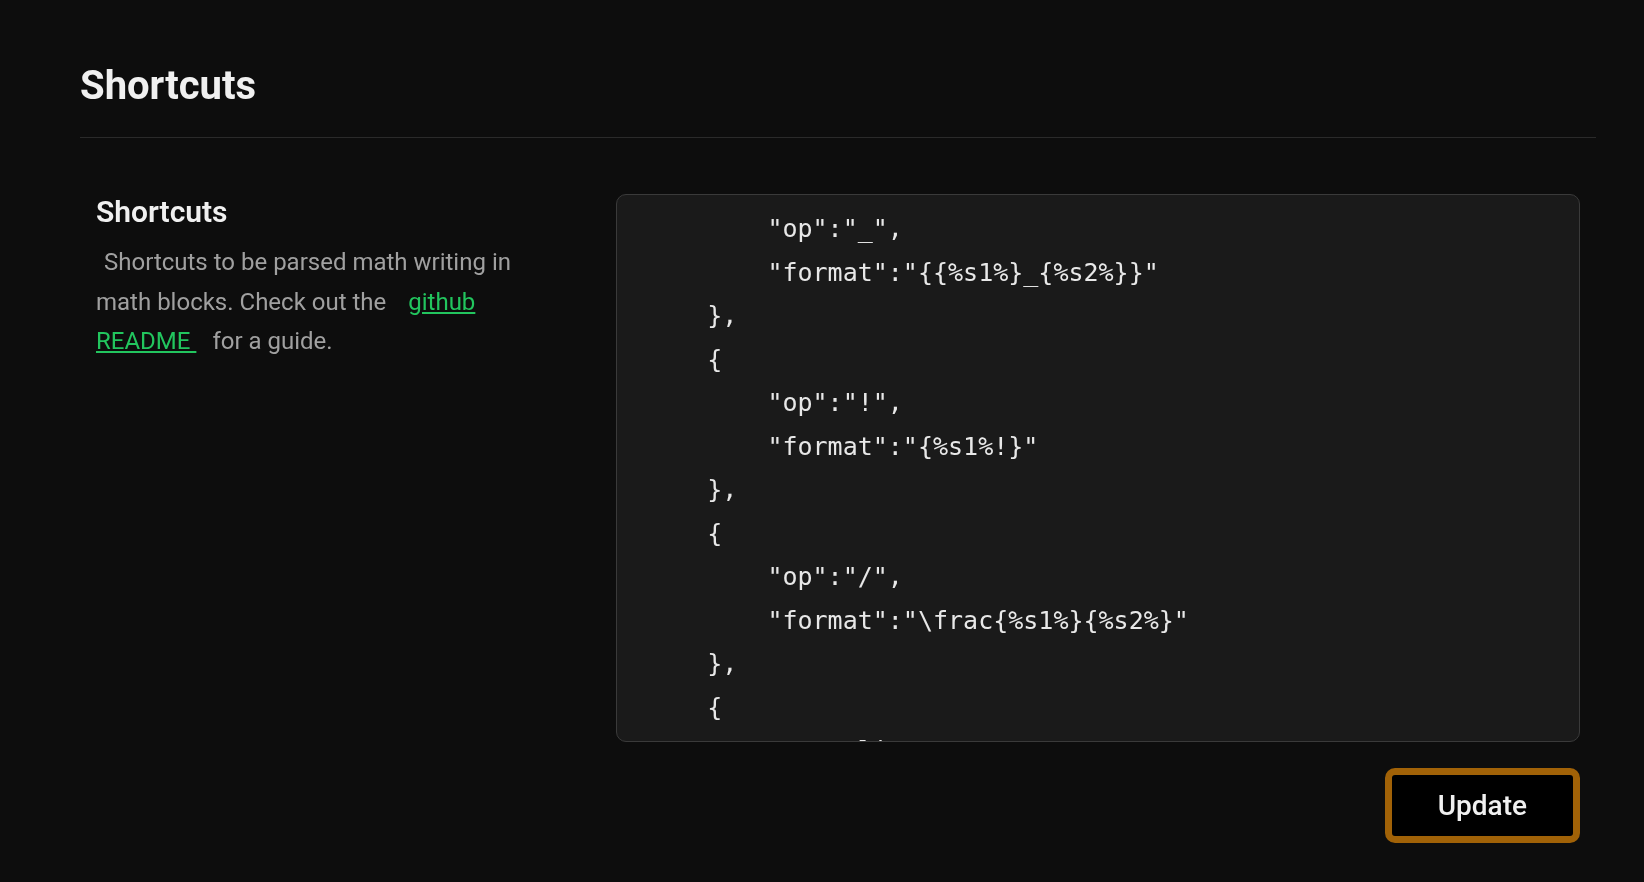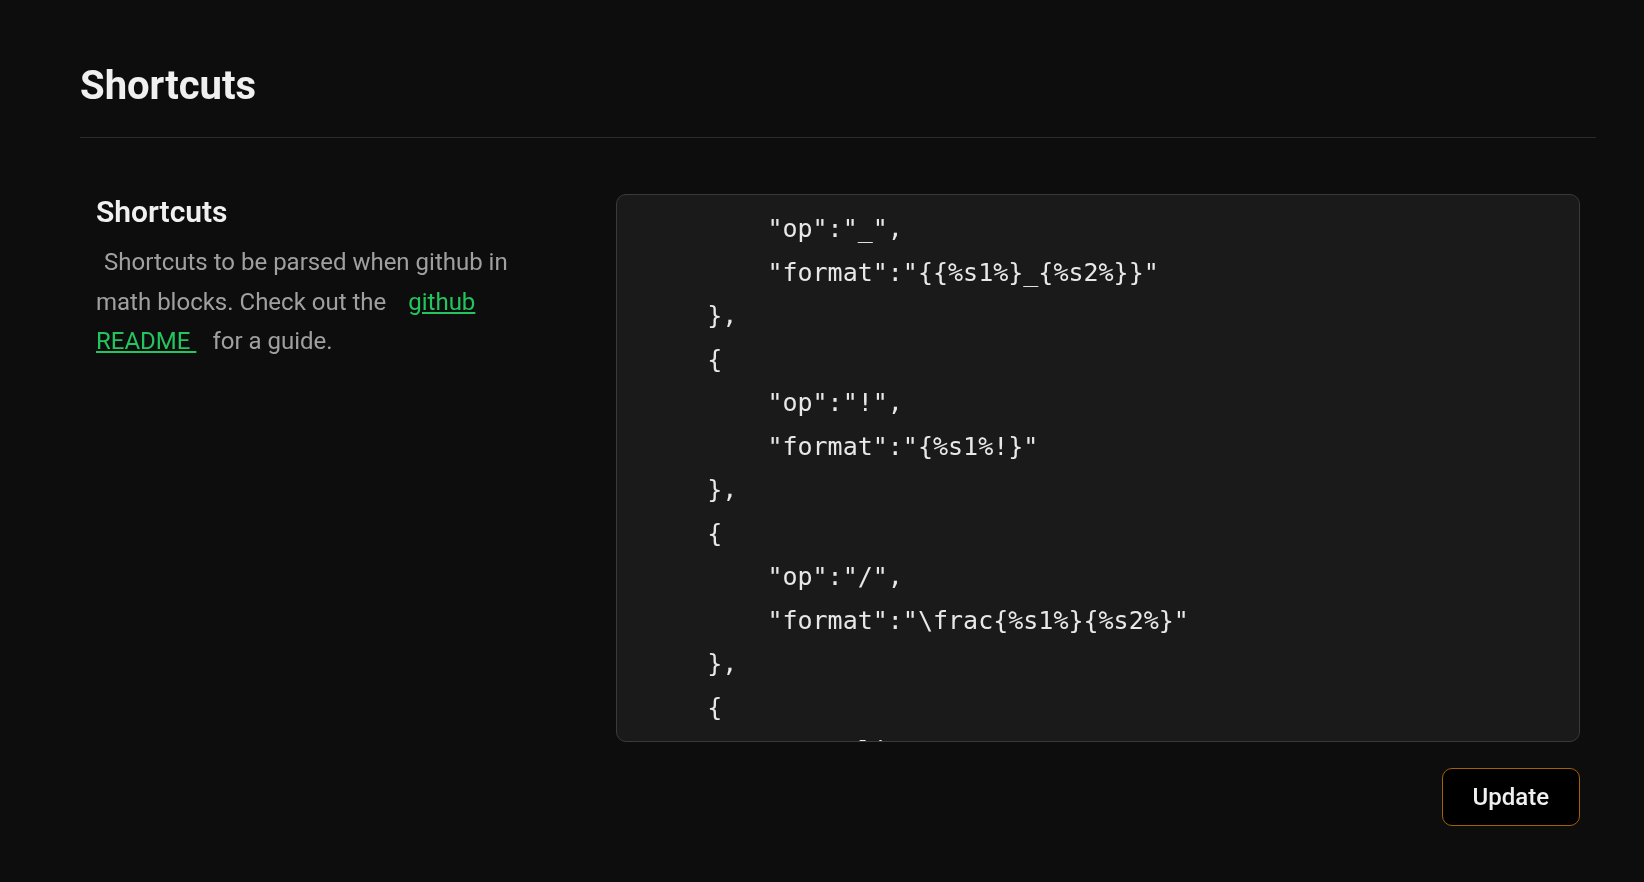--- a/index.html
+++ b/index.html
@@ -71,40 +71,40 @@
       color: #e8e8e8;
       white-space: pre;
       overflow: hidden;
       resize: none;
       outline: none;
     }
     .update-button {
       margin-top: 18px;
       background-color: #000000;
       color: #f0f0f0;
-      border: 1px solid #a16207;
+      border: 7px solid #a16207;
       border-radius: 10px;
-      padding: 14px 30px;
-      font-size: 24px;
+      padding: 14px 46px;
+      font-size: 28px;
       font-weight: 500;
       cursor: pointer;
       font-family: inherit;
     }
   </style>
 </head>
 <body>
 
 <div class="container">
   <h1 class="page-title">Shortcuts</h1>
   <hr class="divider">
   <div class="content">
     <div class="left-pane">
       <h2 class="section-heading">Shortcuts</h2>
       <p class="section-description">
-        <span>Shortcuts to be parsed when github in math blocks. Check out the </span><a href="#">github README </a><span>for a guide.</span>
+        <span>Shortcuts to be parsed math writing in math blocks. Check out the </span><a href="#">github README </a><span>for a guide.</span>
       </p>
     </div>
     <div class="right-pane">
       <textarea class="code-box" spellcheck="false" style="">        "op":"_",
         "format":"{{%s1%}_{%s2%}}"
     },
     {
         "op":"!",
         "format":"{%s1%!}"
     },

